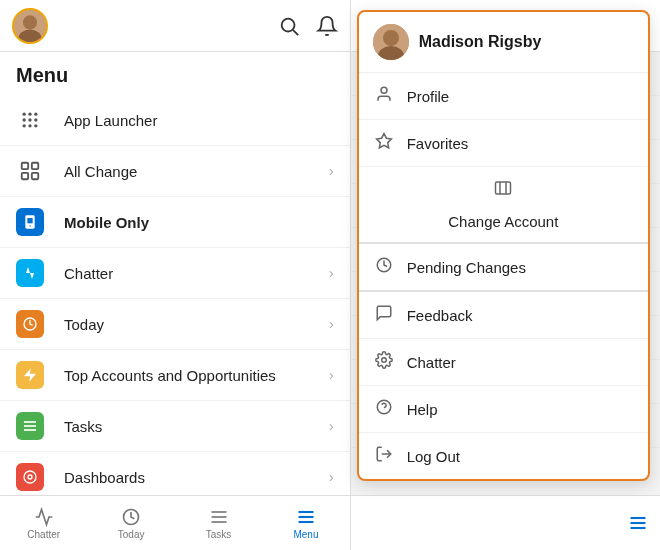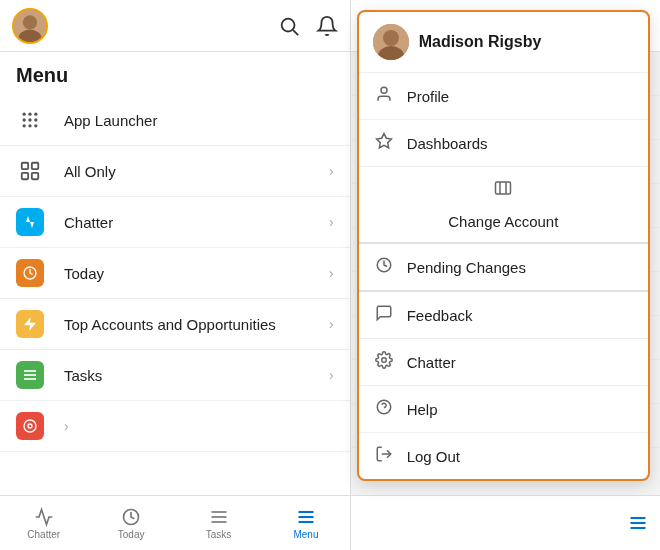--- a/index.html
+++ b/index.html
@@ -299,24 +299,34 @@
 
     <div class="menu-item">
       <div class="menu-item-icon icon-none">
         <svg viewBox="0 0 24 24" width="22" height="22" fill="none" stroke="#555" stroke-width="2">
           <rect x="3" y="3" width="7" height="7" rx="1"></rect>
           <rect x="14" y="3" width="7" height="7" rx="1"></rect>
           <rect x="3" y="14" width="7" height="7" rx="1"></rect>
           <rect x="14" y="14" width="7" height="7" rx="1"></rect>
         </svg>
       </div>
-      <span class="menu-item-label">All Only</span>
+      <span class="menu-item-label">All Change</span>
       <span class="menu-item-chevron">›</span>
     </div>
 
+    <div class="menu-item">
+      <div class="menu-item-icon icon-blue">
+        <svg viewBox="0 0 24 24" width="16" height="16" fill="white">
+          <rect x="5" y="2" width="14" height="20" rx="2" ry="2"></rect>
+          <circle cx="12" cy="18" r="1" fill="#0070d2"></circle>
+          <rect x="8" y="6" width="8" height="8" rx="0" fill="#0070d2"></rect>
+        </svg>
+      </div>
+      <span class="menu-item-label bold">Mobile Only</span>
+    </div>
 
     <div class="menu-item">
       <div class="menu-item-icon icon-teal">
         <svg viewBox="0 0 24 24" width="16" height="16" fill="white">
           <polyline points="22 12 18 12 15 21 9 3 6 12 2 12"></polyline>
         </svg>
       </div>
       <span class="menu-item-label">Chatter</span>
       <span class="menu-item-chevron">›</span>
     </div>
@@ -354,20 +364,21 @@
       <span class="menu-item-chevron">›</span>
     </div>
 
     <div class="menu-item">
       <div class="menu-item-icon icon-red">
         <svg viewBox="0 0 24 24" width="16" height="16" fill="none" stroke="white" stroke-width="2">
           <circle cx="12" cy="12" r="9"></circle>
           <circle cx="12" cy="12" r="3"></circle>
         </svg>
       </div>
+      <span class="menu-item-label">Dashboards</span>
       <span class="menu-item-chevron">›</span>
     </div>
 
   </div>
 
   <div class="bottom-nav">
     <button class="nav-item">
       <svg viewBox="0 0 24 24" width="20" height="20" fill="none" stroke="#777" stroke-width="2">
         <polyline points="22 12 18 12 15 21 9 3 6 12 2 12"></polyline>
       </svg>
@@ -469,21 +480,21 @@
       </div>
       <span class="dropdown-item-label">Profile</span>
     </div>
 
     <div class="dropdown-item">
       <div class="dropdown-item-icon">
         <svg viewBox="0 0 24 24" width="18" height="18" fill="none" stroke="#666" stroke-width="2">
           <polygon points="12 2 15.09 8.26 22 9.27 17 14.14 18.18 21.02 12 17.77 5.82 21.02 7 14.14 2 9.27 8.91 8.26 12 2"></polygon>
         </svg>
       </div>
-      <span class="dropdown-item-label">Dashboards</span>
+      <span class="dropdown-item-label">Favorites</span>
     </div>
 
     <div class="dropdown-item" style="border-bottom:2px solid #e0e0e0;flex-direction:column;">
       <div class="dropdown-item-icon">
         <svg viewBox="0 0 24 24" width="18" height="18" fill="none" stroke="#666" stroke-width="2">
           <rect x="2" y="4" width="20" height="16" rx="2"></rect>
           <path d="M8 4v16M16 4v16"></path>
         </svg>
       </div>
       <span class="dropdown-item-label">Change Account</span>

